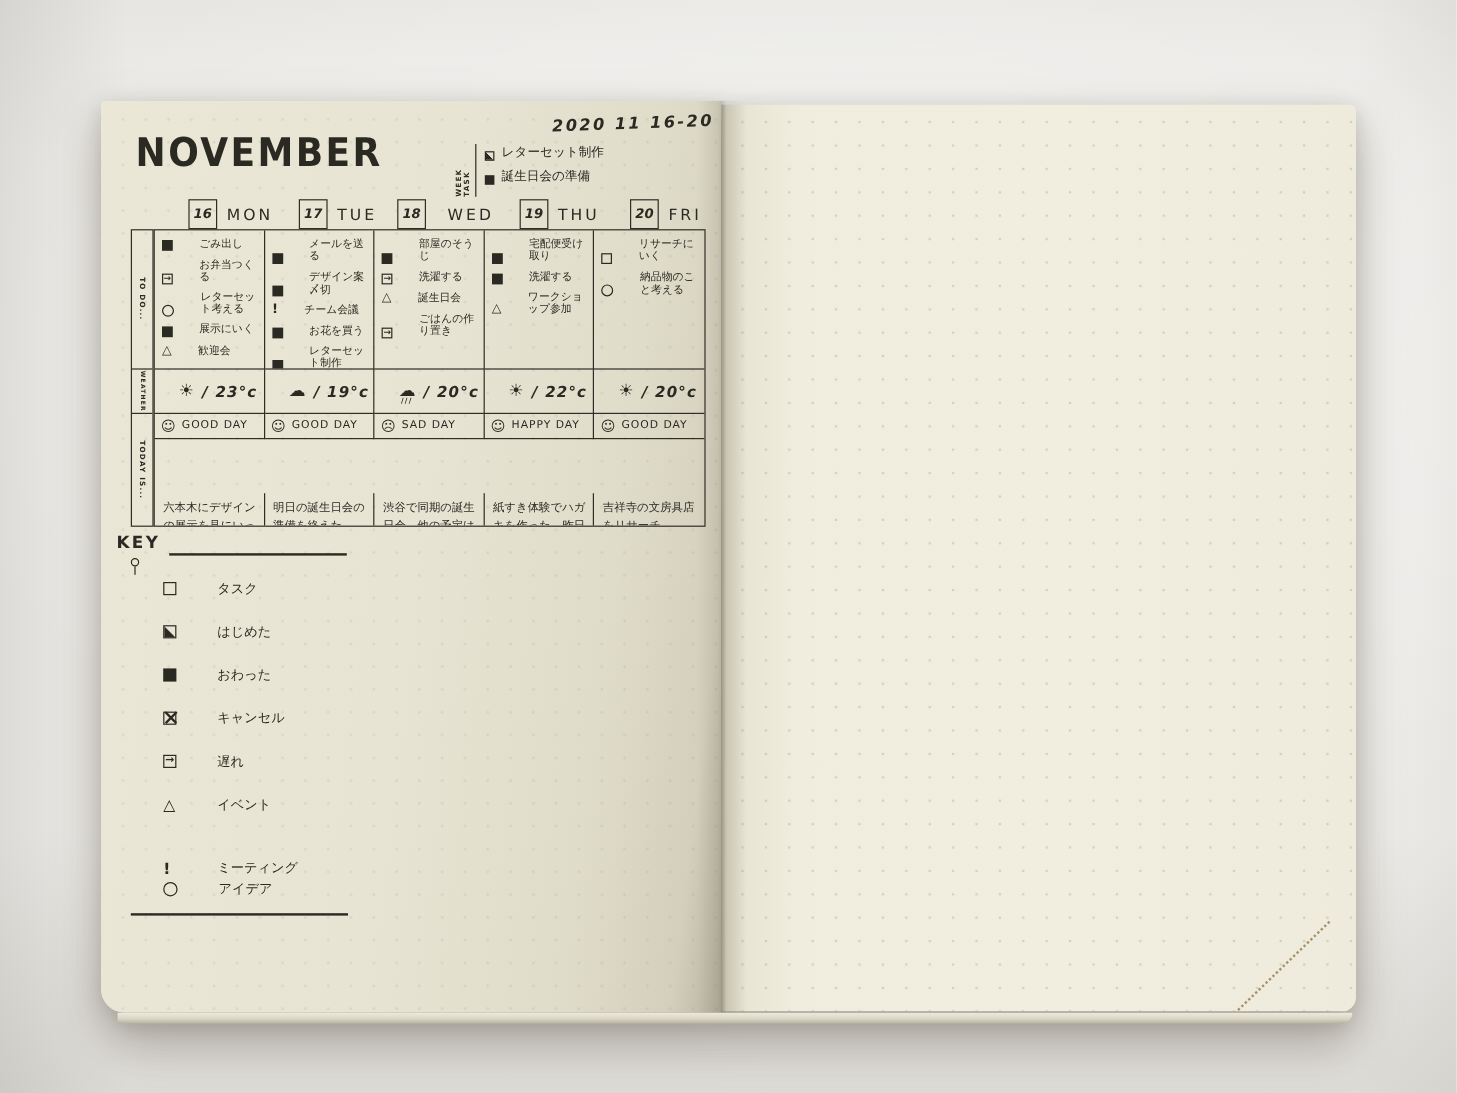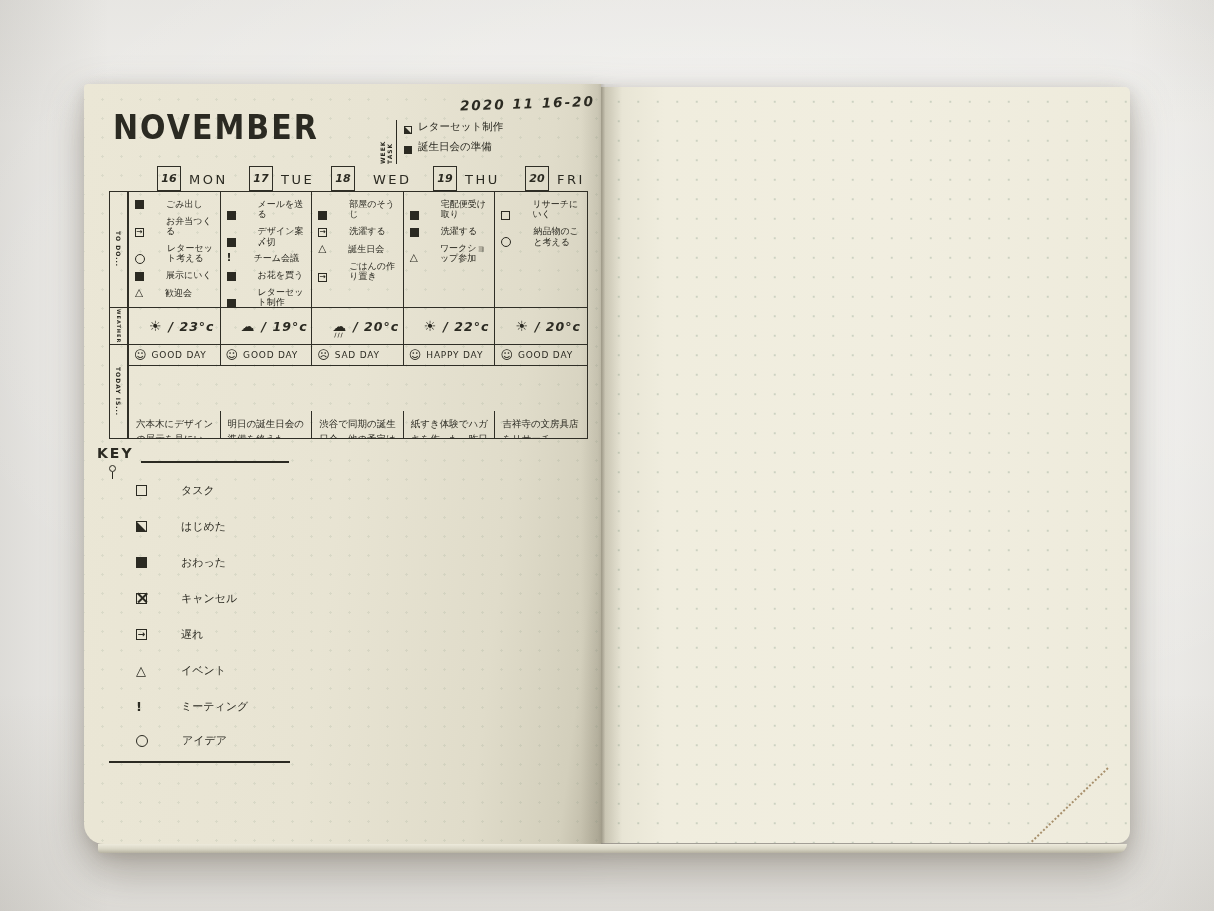--- a/index.html
+++ b/index.html
@@ -371,21 +371,21 @@
           <span>キャンセル</span>
         </div>
       <div class="key-item" style="top:543px">
           <span class="ic ic-postponed"></span>
           <span>遅れ</span>
         </div>
       <div class="key-item" style="top:579px">
           <span class="ic ic-event"></span>
           <span>イベント</span>
         </div>
-      <div class="key-item" style="top:615px">
+      <div class="key-item" style="top:632px">
           <span class="ic ic-meeting"></span>
           <span>ミーティング</span>
         </div>
       <div class="key-item" style="top:649px">
           <span class="ic ic-idea"></span>
           <span>アイデア</span>
         </div>
 
       <div class="key-bottom-line"></div>
     </div>

